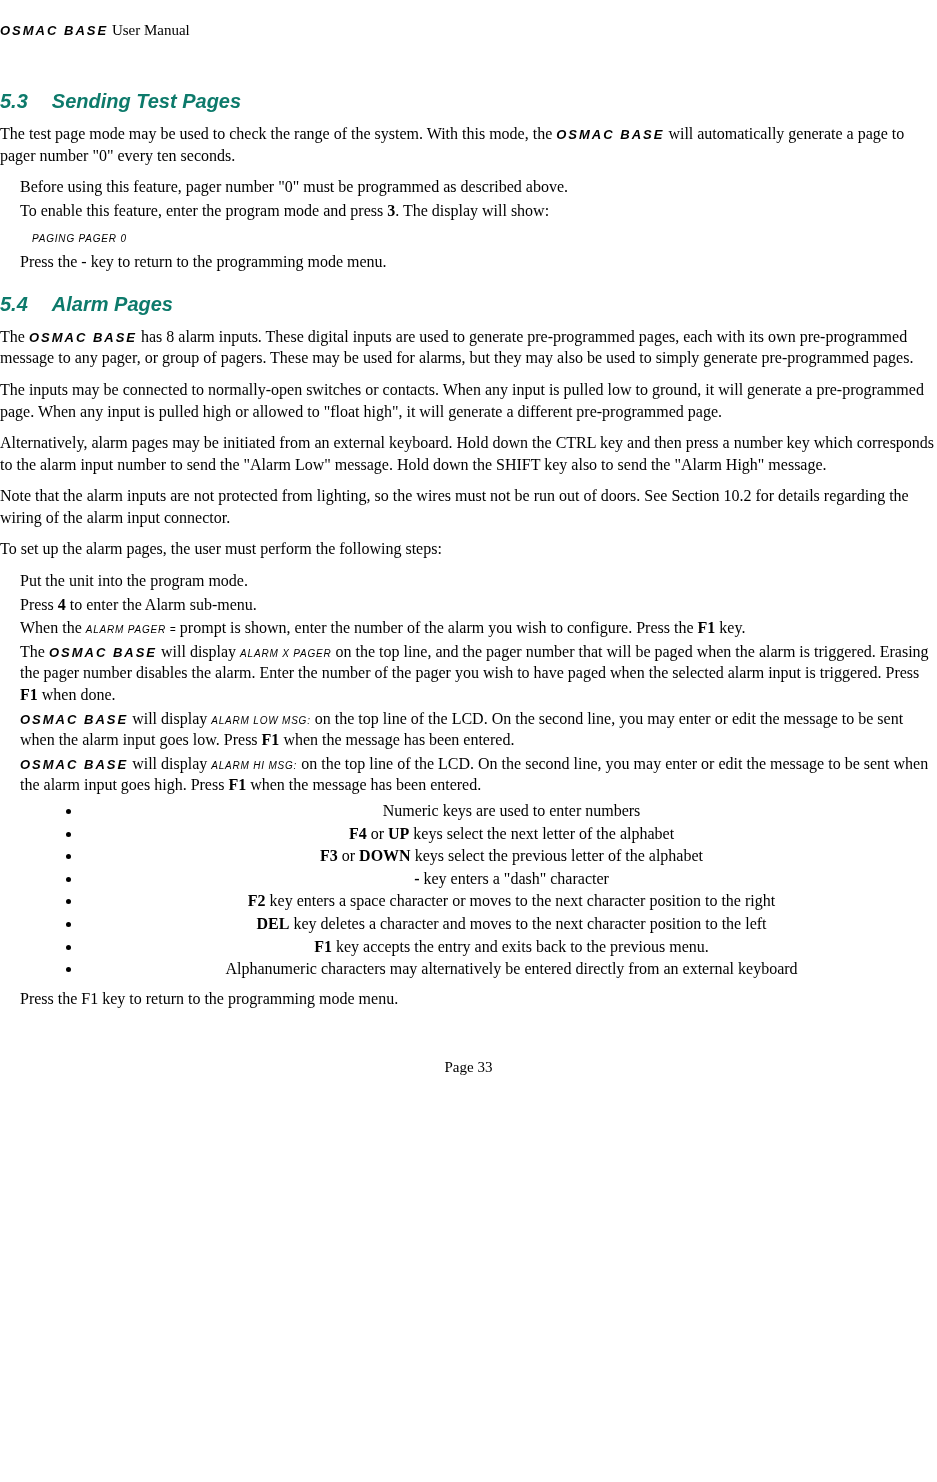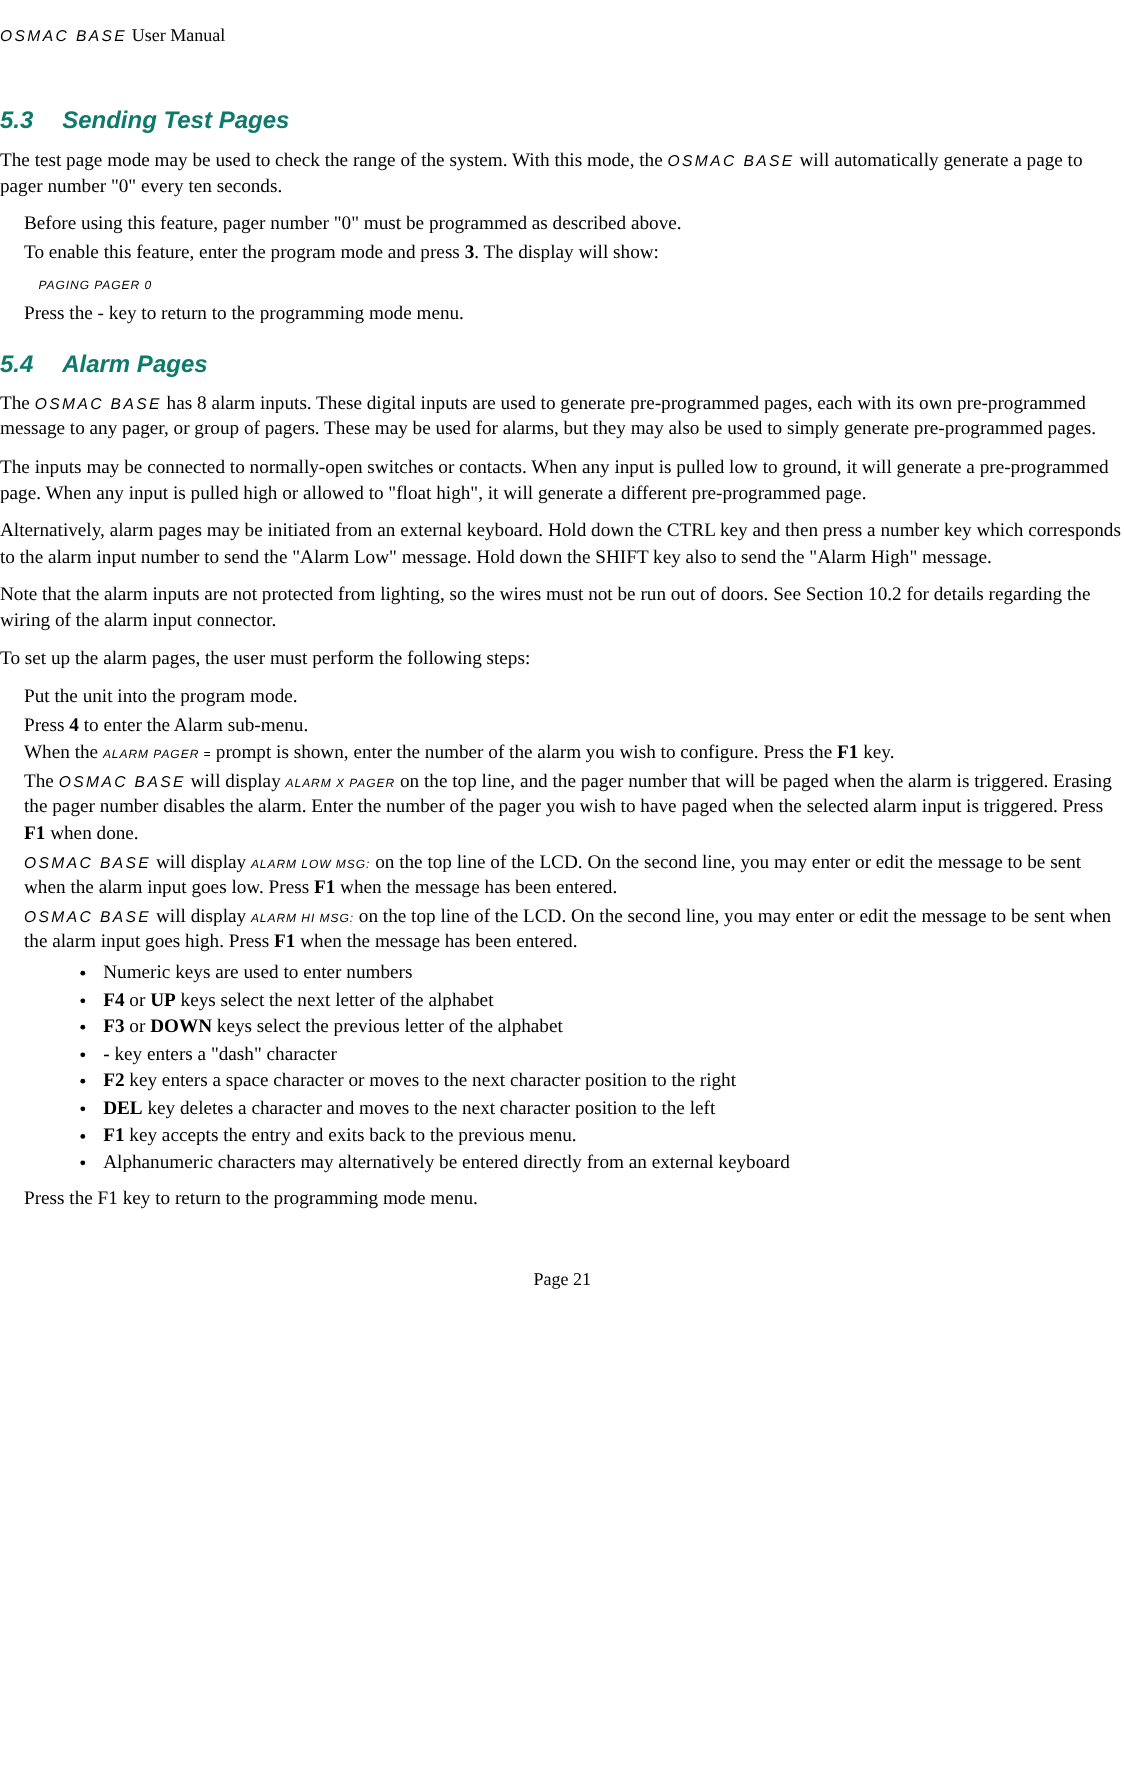--- a/index.html
+++ b/index.html
@@ -18,21 +18,21 @@
       font-style: italic;
       font-size: 20px;
       margin: 18px 0 8px 0;
     }
     .section-heading .num {
       display: inline-block;
       margin-right: 24px;
     }
     .product-name {
       font-family: 'Arial Black', Arial, sans-serif;
-      font-weight: 400;
+      font-weight: 700;
       font-style: italic;
       letter-spacing: 2px;
       font-size: 13px;
     }
     .lcd {
       font-family: Arial, Helvetica, sans-serif;
       font-style: italic;
       font-size: 10px;
       letter-spacing: 0.8px;
     }
@@ -48,20 +48,21 @@
       padding-left: 4px;
     }
     ol > li {
       padding-left: 16px;
       margin-bottom: 2px;
     }
     ul {
       list-style-type: disc;
       margin: 4px 0 8px 0;
       padding-left: 62px;
+      text-align: center;
     }
     ul > li {
       padding-left: 4px;
       margin-bottom: 1px;
     }
     .display-block {
       margin: 6px 0 6px 32px;
     }
     .page-num {
       text-align: center;
@@ -136,13 +137,13 @@
       <li><b>-</b><span> key enters a "dash" character</span></li>
       <li><b>F2</b><span> key enters a space character or moves to the next character position to the right</span></li>
       <li><b>DEL</b><span> key deletes a character and moves to the next character position to the left</span></li>
       <li><b>F1</b><span> key accepts the entry and exits back to the previous menu.</span></li>
       <li><span>Alphanumeric characters may alternatively be entered directly from an external keyboard</span></li>
     </ul>
   </li>
   <li><span>Press the F1 key to return to the programming mode menu.</span></li>
 </ol>
 
-<div class="page-num">Page 21</div>
+<div class="page-num">Page 33</div>
 
 </body></html>

